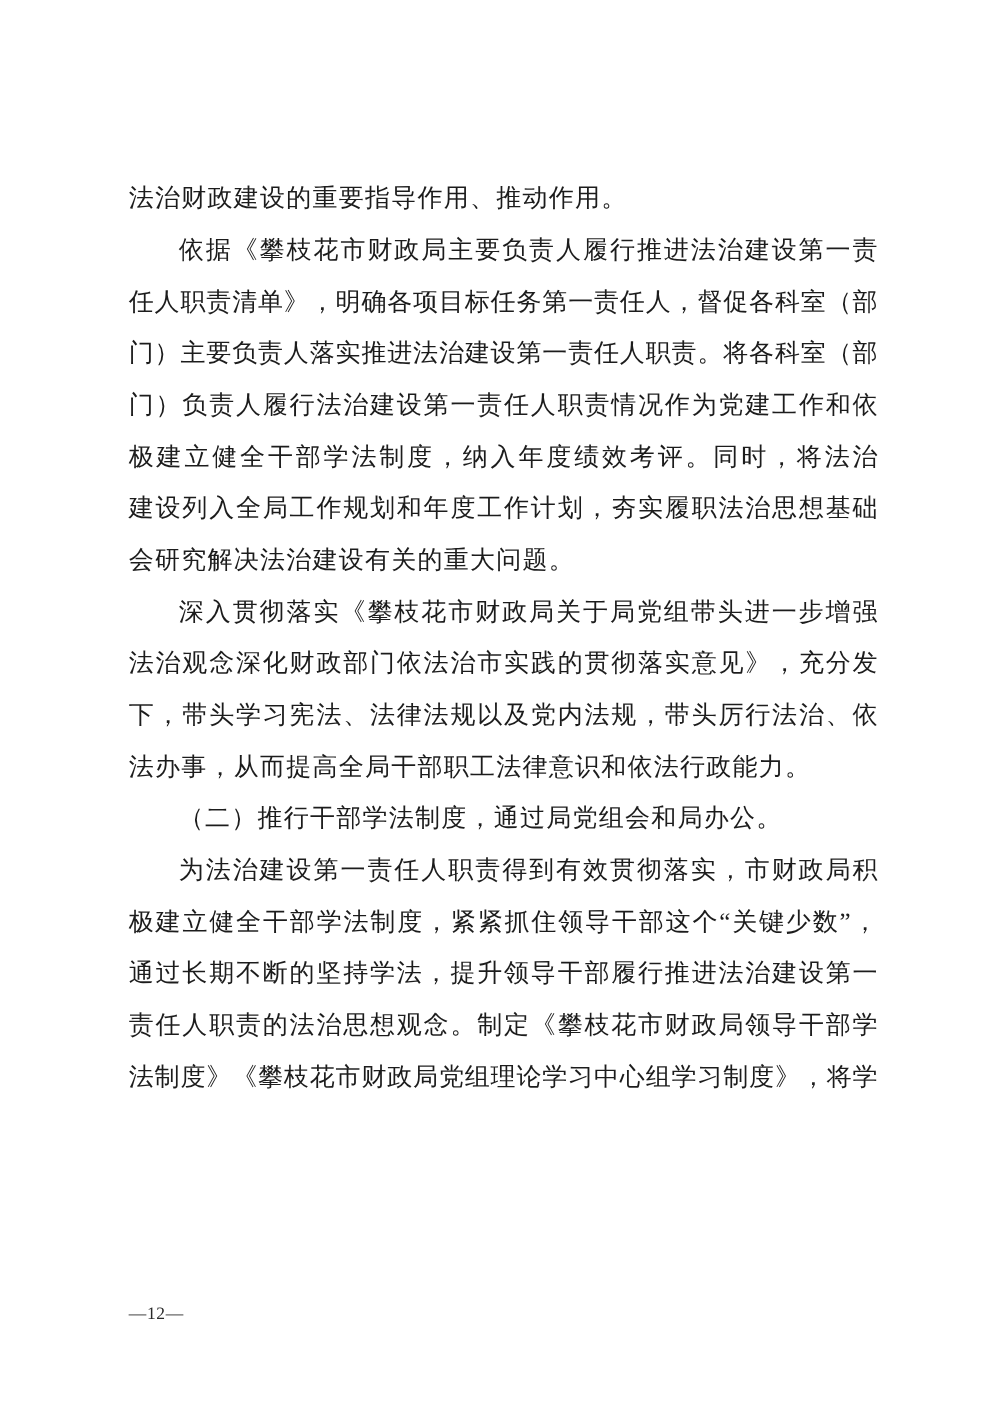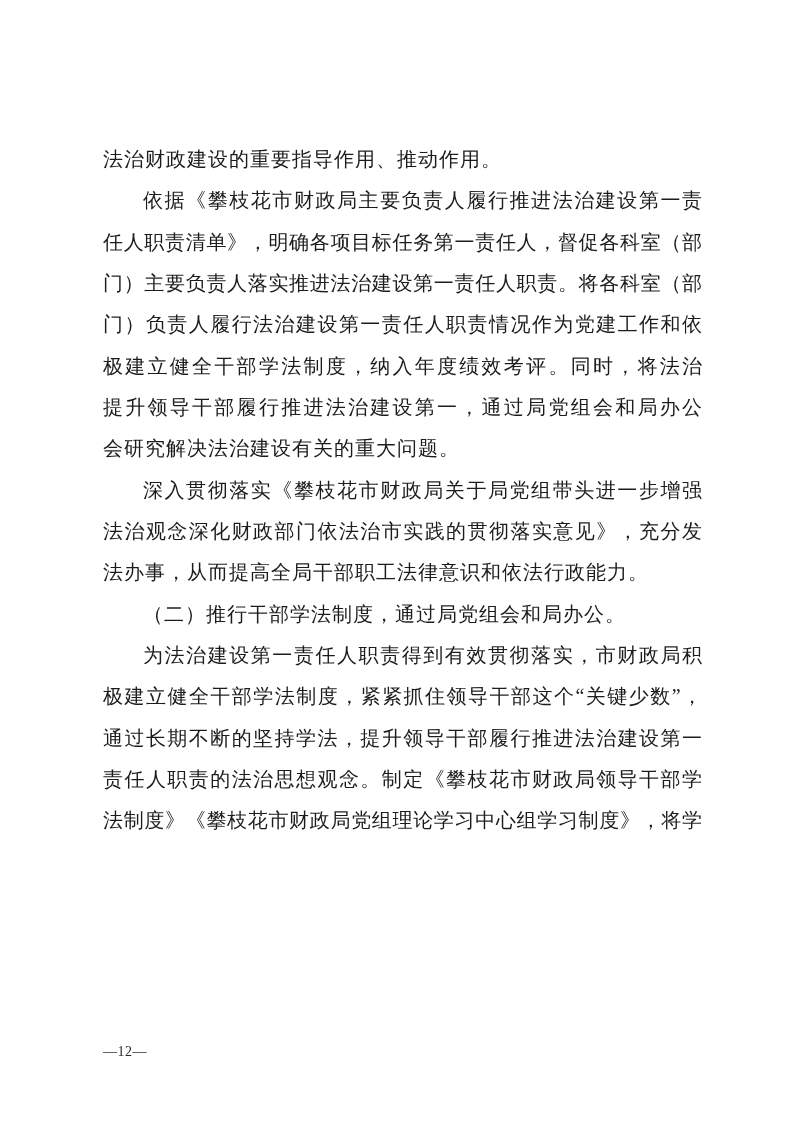--- a/index.html
+++ b/index.html
@@ -56,24 +56,25 @@
 
 <div class="page">
 
   <div class="textblock">
     <div class="line">法治财政建设的重要指导作用、推动作用。</div>
     <div class="line indent justify">依据《攀枝花市财政局主要负责人履行推进法治建设第一责</div>
     <div class="line justify">任人职责清单》，明确各项目标任务第一责任人，督促各科室（部</div>
     <div class="line justify">门）主要负责人落实推进法治建设第一责任人职责。将各科室（部</div>
     <div class="line justify">门）负责人履行法治建设第一责任人职责情况作为党建工作和依</div>
     <div class="line justify">极建立健全干部学法制度，纳入年度绩效考评。同时，将法治</div>
-    <div class="line justify">提升领导干部履行推进法治建设第一，通过局党组会和局办公</div>
+    <div class="line justify">建设列入全局工作规划和年度工作计划，夯实履职法治思想基础</div>
     <div class="line">会研究解决法治建设有关的重大问题。</div>
     <div class="line indent justify">深入贯彻落实《攀枝花市财政局关于局党组带头进一步增强</div>
     <div class="line justify">法治观念深化财政部门依法治市实践的贯彻落实意见》，充分发</div>
+    <div class="line justify">下，带头学习宪法、法律法规以及党内法规，带头厉行法治、依</div>
     <div class="line">法办事，从而提高全局干部职工法律意识和依法行政能力。</div>
     <div class="line indent heading">（二）推行干部学法制度，通过局党组会和局办公。</div>
     <div class="line indent justify">为法治建设第一责任人职责得到有效贯彻落实，市财政局积</div>
     <div class="line justify">极建立健全干部学法制度，紧紧抓住领导干部这个“关键少数”，</div>
     <div class="line justify">通过长期不断的坚持学法，提升领导干部履行推进法治建设第一</div>
     <div class="line justify">责任人职责的法治思想观念。制定《攀枝花市财政局领导干部学</div>
     <div class="line justify">法制度》《攀枝花市财政局党组理论学习中心组学习制度》，将学</div>
   </div>
 
   <div class="footer">—12—</div>

